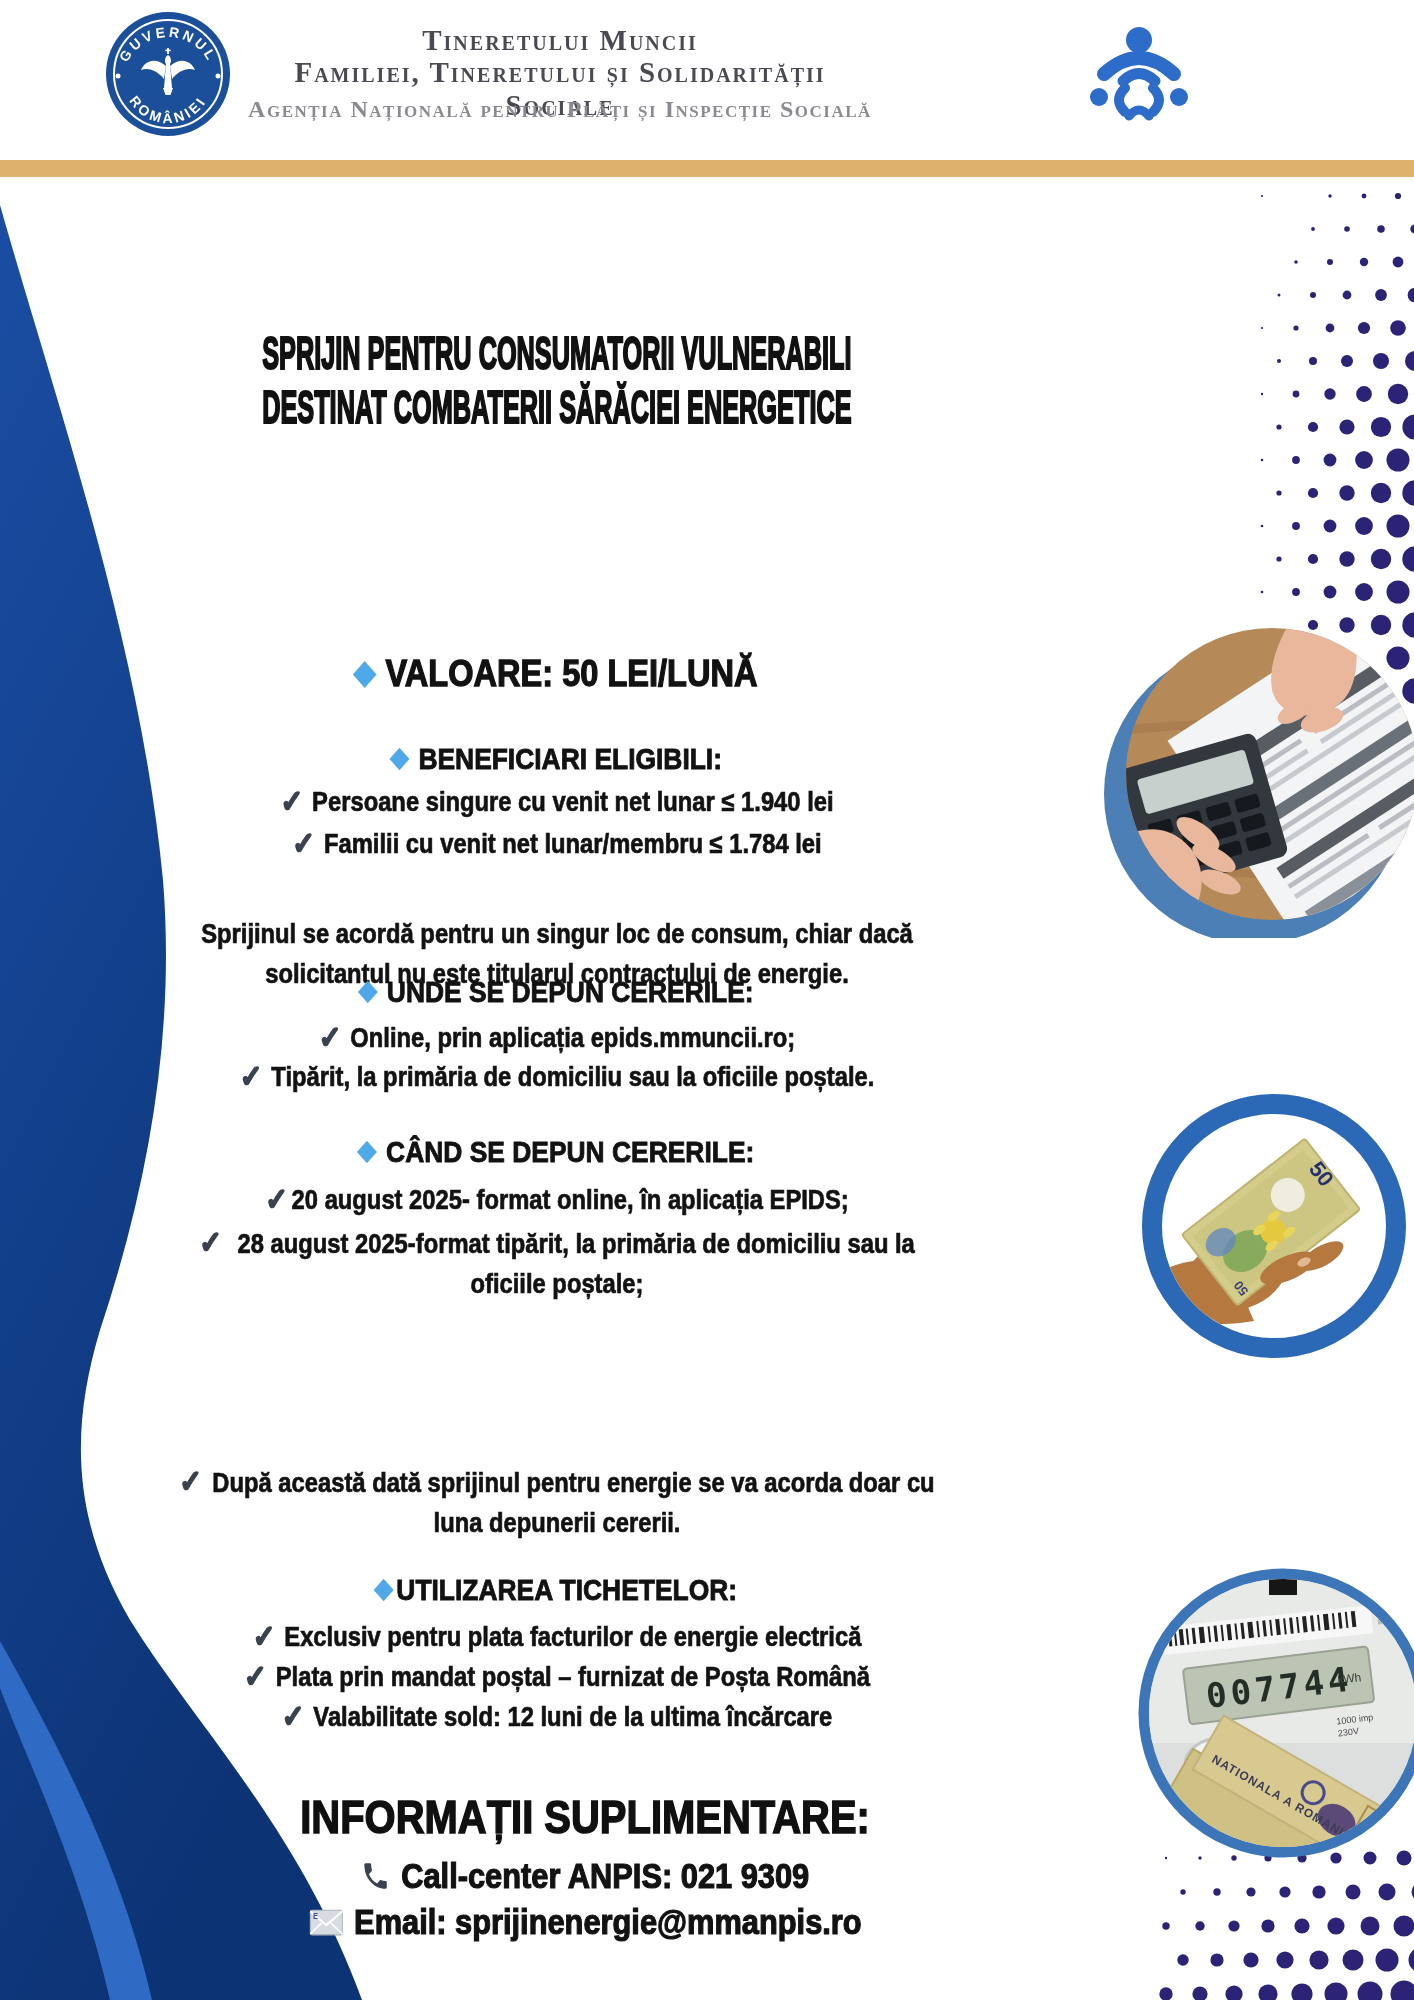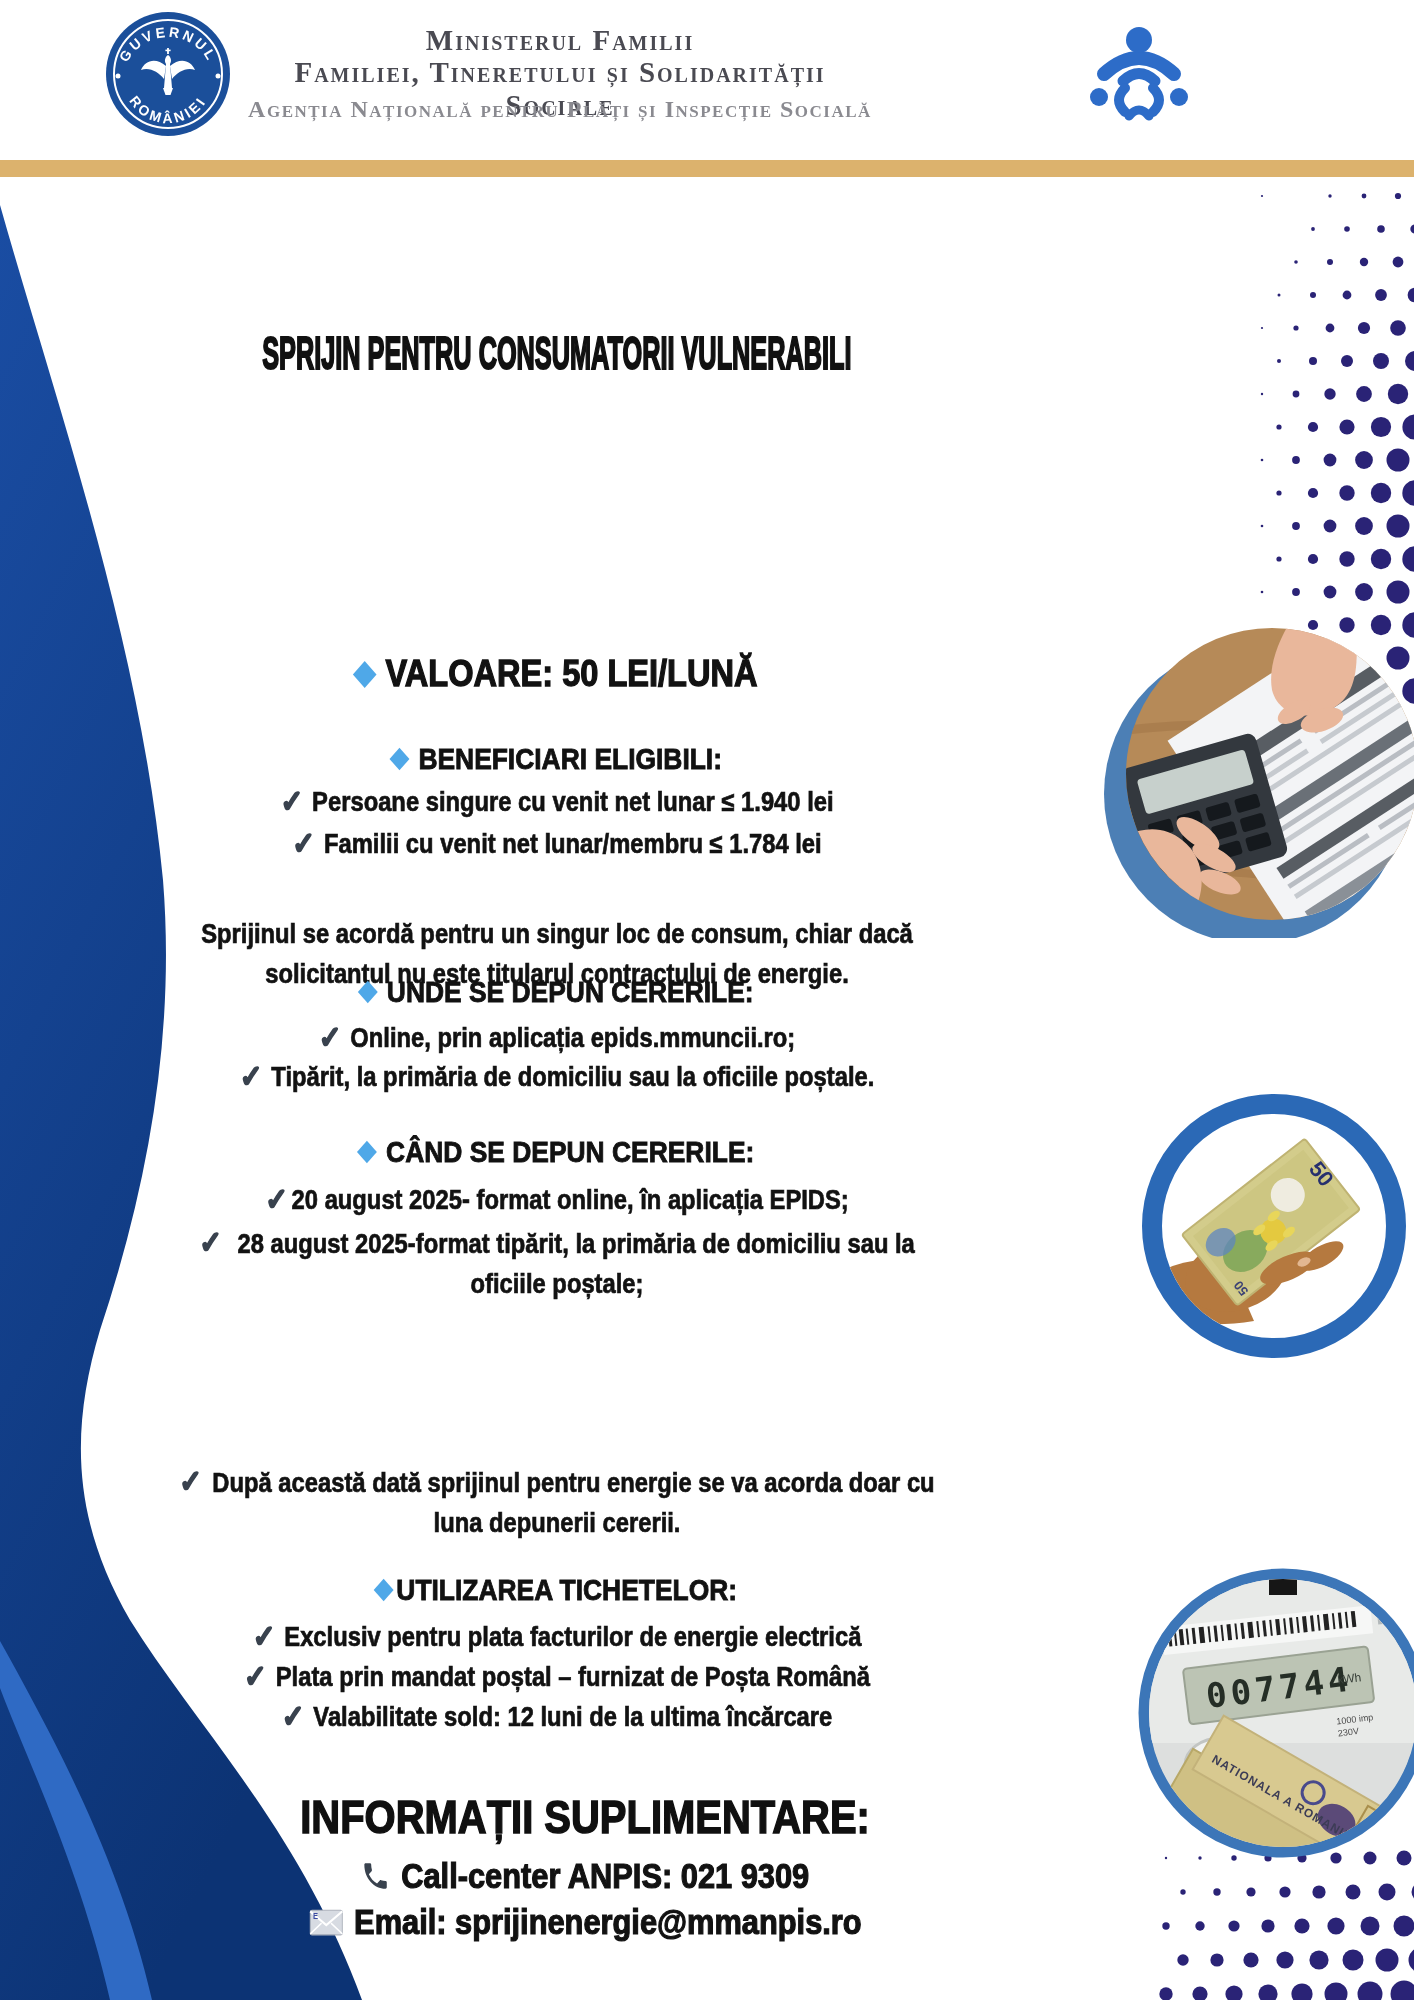--- a/index.html
+++ b/index.html
@@ -174,21 +174,21 @@
     <g fill="#ffffff">
       <rect x="-0.9" y="-26" width="1.8" height="6"></rect>
         <rect x="-2.6" y="-24.4" width="5.2" height="1.6"></rect>
       <path d="M0,-19 C3,-17 4,-13 2,-10 L4,14 C2,18 -2,18 -4,14 L-2,-10 C-4,-13 -3,-17 0,-19 Z"></path>
       <path d="M-2,-8 C-12,-17 -23,-14 -27,-4 C-18,-7 -10,-2 -4,5 Z"></path>
       <path d="M2,-8 C12,-17 23,-14 27,-4 C18,-7 10,-2 4,5 Z"></path>
       <path d="M-5,14 h10 l-2.5,7 h-5 z"></path>
     </g>
   </svg>
 
-  <div class="mline seriftxt" style="top:24px;font-size:29px;z-index:3;">Ministerul Familii</div>
+  <div class="mline seriftxt" style="top:24px;font-size:29px;z-index:3;">Tineretului Muncii</div>
   <div class="mline seriftxt" style="top:56px;font-size:29px;z-index:3;">Familiei, Tineretului și Solidarității Sociale</div>
   <div class="mline seriftxt" style="top:96px;font-size:24px;color:var(--agency);letter-spacing:1.5px;z-index:3;">Agenția Națională pentru Plăți și Inspecție Socială</div>
 
   <svg class="abs" style="left:1078px;top:22px;z-index:3;" width="122" height="112" viewBox="0 0 122 112">
     <g style="stroke:var(--anpis);fill:none" stroke-linecap="round">
       <path d="M26,52 Q61,20 96,52" stroke-width="14"></path>
       <path d="M45,59 Q61,44 77,59" stroke-width="11"></path>
       <path d="M47,66 Q35,78 47,90" stroke-width="10"></path>
       <path d="M75,66 Q87,78 75,90" stroke-width="10"></path>
       <path d="M51,94 Q61,82 71,94" stroke-width="9"></path>
@@ -199,20 +199,24 @@
       <circle cx="101" cy="75" r="9"></circle>
     </g>
   </svg>
 
   <div class="abs" style="left:0;top:160px;width:1414px;height:17px;background:var(--gold-bar);z-index:2;"></div>
 
 
   <div class="row" style="top:330px;z-index:3;">
     <span class="nowrap" style="font-size:46px;line-height:46px;font-weight:700;color:#111;
                  -webkit-text-stroke:2.2px #111;transform:scaleX(0.55);transform-origin:50% 50%;">SPRIJIN PENTRU CONSUMATORII VULNERABILI</span>
+  </div>
+  <div class="row" style="top:384px;z-index:3;">
+    <span class="nowrap" style="font-size:46px;line-height:46px;font-weight:700;color:#111;
+                 -webkit-text-stroke:2.2px #111;transform:scaleX(0.55);transform-origin:50% 50%;">DESTINAT COMBATERII SĂRĂCIEI ENERGETICE</span>
   </div>
 
 
   <div class="row cond" style="top:653px;z-index:3;">
     <span class="diamond" style="width:19px;height:19px;"></span>
     <span class="nowrap" style="font-size:37px;font-weight:700;color:var(--text);-webkit-text-stroke:1.3px currentColor;">VALOARE: 50 LEI/LUNĂ</span>
   </div>
 
   <div class="row cond" style="top:742px;z-index:3;">
     <span class="diamond"></span>

